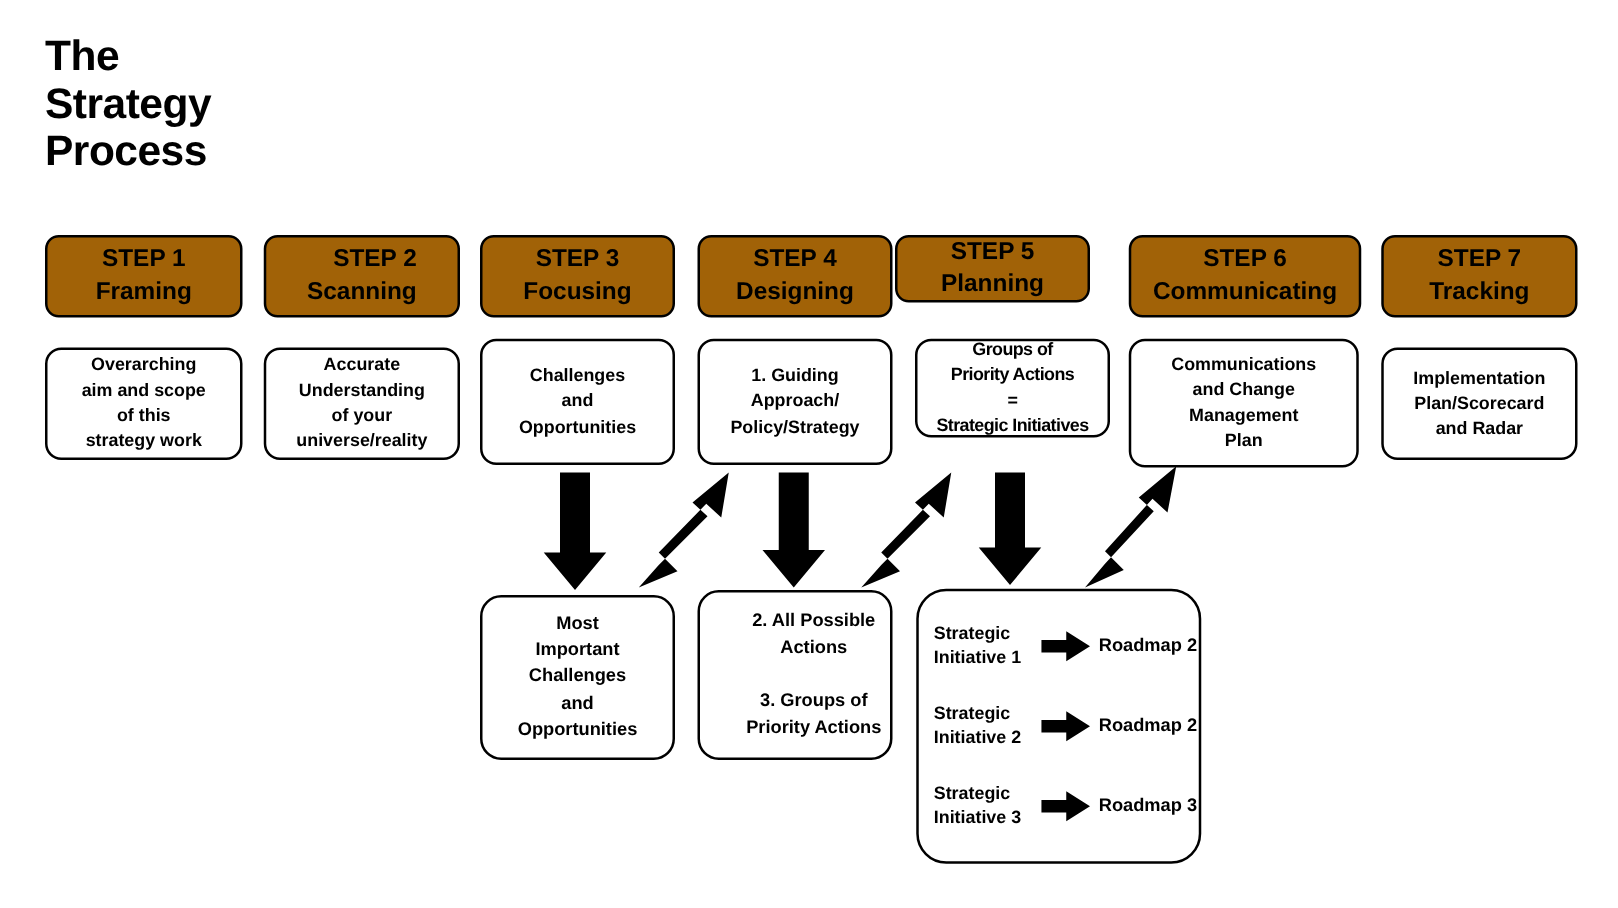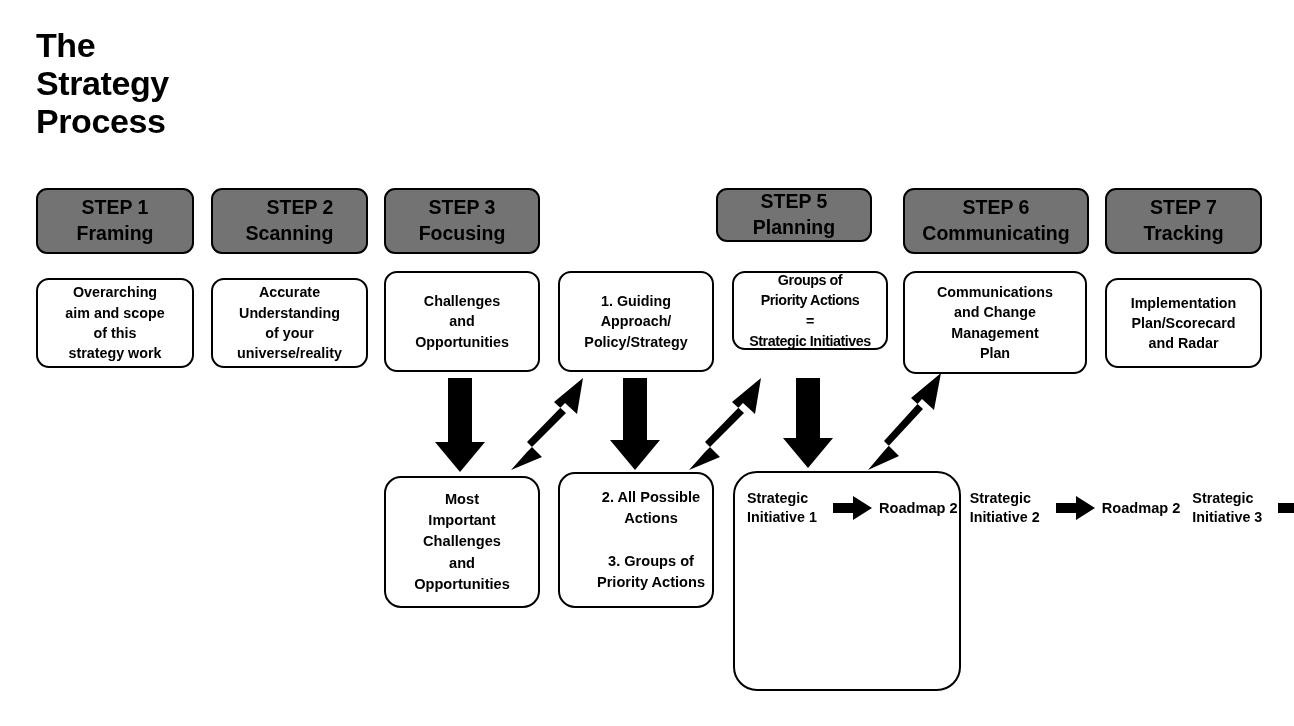--- a/index.html
+++ b/index.html
@@ -45,21 +45,21 @@
     display: flex;
     align-items: center;
     justify-content: center;
     text-align: center;
     font-weight: bold;
     color: #000;
   }
 
   .step-header {
     border-radius: 11px;
-    background: #737373;
+    background: #a16207;
     font-size: 19.5px;
     line-height: 1.32;
     white-space: pre-line;
   }
 
   .step-content {
     border-radius: 13px;
     background: #ffffff;
     font-size: 14.3px;
     line-height: 1.42;
@@ -84,21 +84,21 @@
     position: absolute;
     box-sizing: border-box;
     border: 2.6px solid #000000;
     border-radius: 24px;
     background: #ffffff;
     left: 733px;
     top: 471px;
     width: 228px;
     height: 220px;
     display: flex;
-    flex-direction: row;
+    flex-direction: column;
     justify-content: space-around;
     padding: 12px 0;
   }
   .si-row {
     display: flex;
     align-items: center;
     height: 46px;
     padding-left: 12px;
   }
   .si-label {
@@ -145,20 +145,24 @@
     <span>STEP 1
 Framing</span>
   </div>
   <div class="box step-header" style="left:211px; top:188px; width:157px; height:66px;text-align:right;">
     <span>STEP 2
 Scanning</span>
   </div>
   <div class="box step-header" style="left:384px; top:188px; width:156px; height:66px;justify-content:center;">
     <span>STEP 3
 Focusing</span>
+  </div>
+  <div class="box step-header" style="left:558px; top:188px; width:156px; height:66px;">
+    <span>STEP 4
+Designing</span>
   </div>
   <div class="box step-header" style="left:716px; top:188px; width:156px; height:54px;text-align:center;">
     <span>STEP 5
 Planning</span>
   </div>
   <div class="box step-header" style="left:903px; top:188px; width:186px; height:66px;">
     <span>STEP 6
 Communicating</span>
   </div>
   <div class="box step-header" style="left:1105px; top:188px; width:157px; height:66px;">

